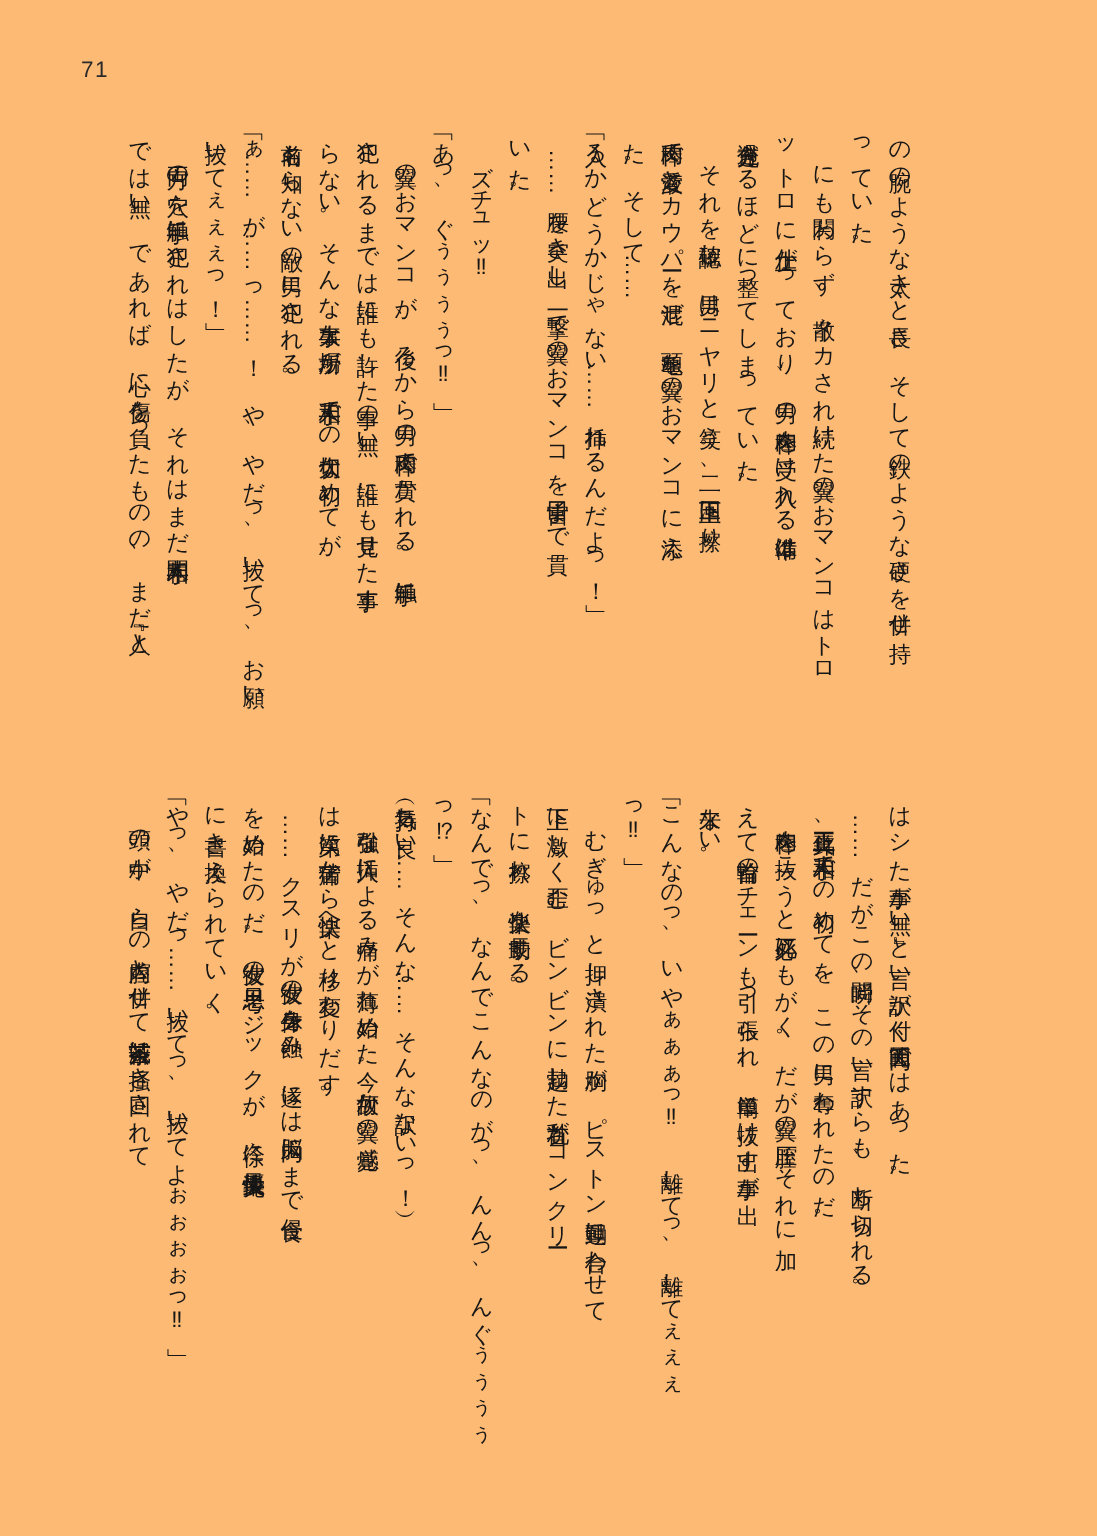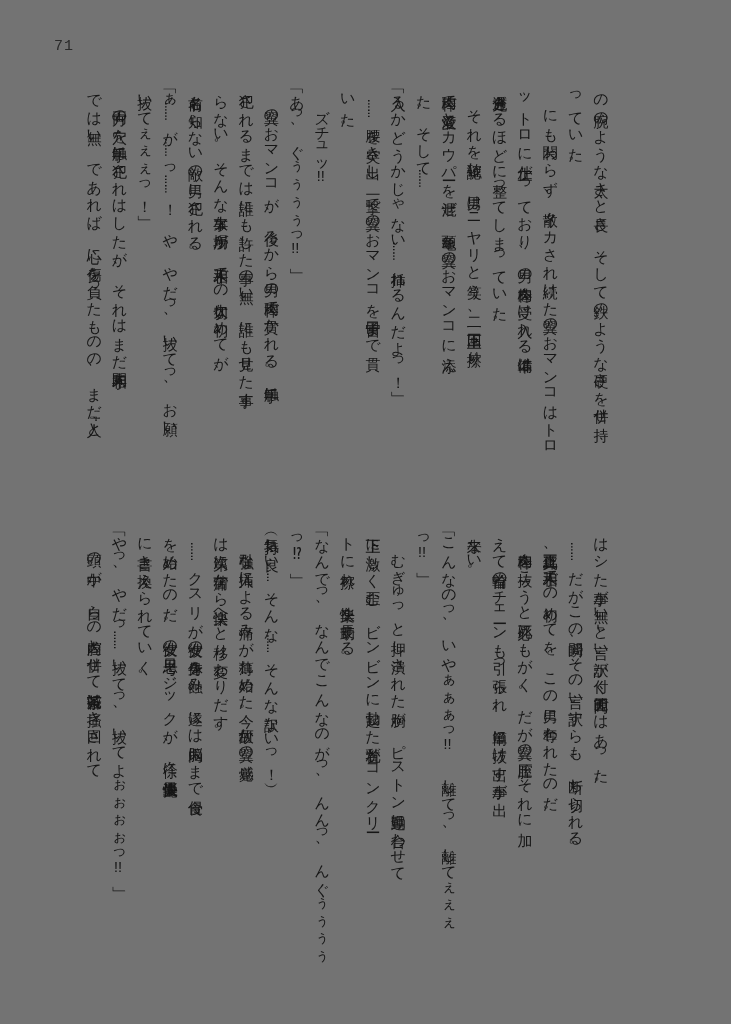--- a/index.html
+++ b/index.html
@@ -4,23 +4,23 @@
 <style>
   html, body {
     margin: 0;
     padding: 0;
     background: #ffffff;
   }
   .page {
     position: relative;
     width: 731px;
     height: 1024px;
-    background: #737373;
+    background: #fdba74;
     overflow: hidden;
-    font-family: Liberation Mono, monospace;
+    font-family: Liberation Sans, sans-serif;
     color: #161616;
   }
   .page-number {
     position: absolute;
     top: 38px;
     left: 54px;
     font-size: 15px;
     letter-spacing: 1px;
     color: #2a2a2a;
   }

